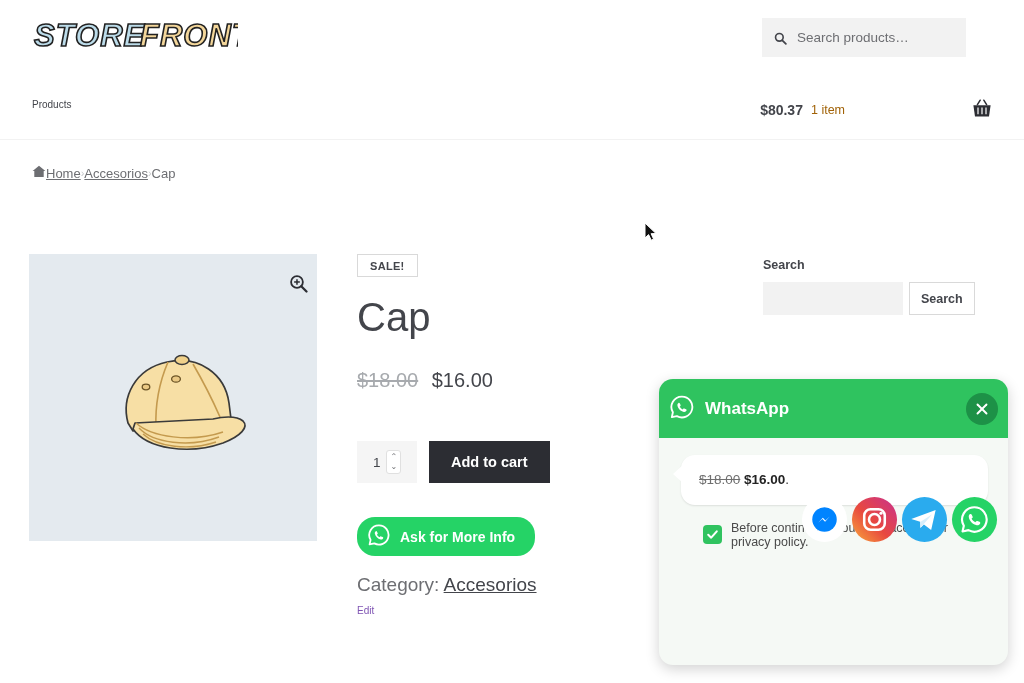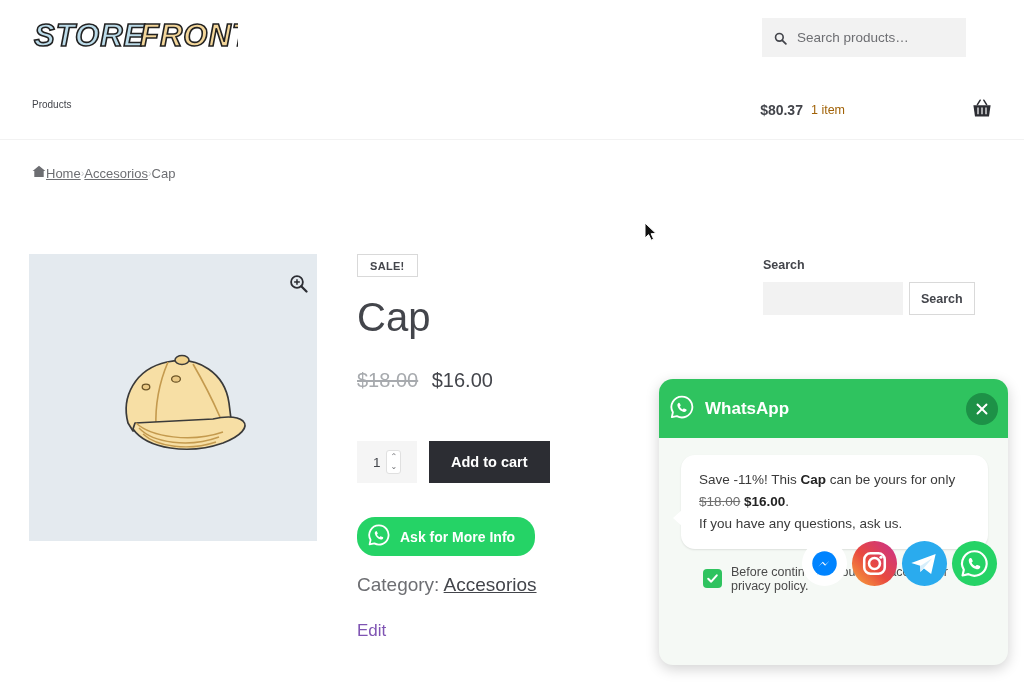--- a/index.html
+++ b/index.html
@@ -138,21 +138,21 @@
   .wa-cta {
     position: absolute; left: 0; top: 263px;
     display: inline-flex; align-items: center; gap: 9px;
     height: 39px; padding: 0 20px 0 10px;
     background: #25d366; border-radius: 18px;
     color: #fff; font-weight: bold; font-size: 14px;
     cursor: pointer;
   }
   .meta-cat { position: absolute; left: 0; top: 320px; font-size: 19px; color: #6d6e72; }
   .meta-cat a { color: #43454b; text-decoration: underline; }
-  .edit-link { position: absolute; left: 0; top: 351px; font-size: 17px; color: #7f54b3; text-decoration: none; margin-top: 16px; }
+  .edit-link { position: absolute; left: 0; top: 351px; font-size: 10px; color: #7f54b3; text-decoration: none; }
 
   
   .sidebar { position: absolute; left: 763px; top: 258px; width: 210px; }
   .sidebar-heading { font-size: 12.5px; font-weight: bold; color: #43454b; }
   .sidebar-search-row { margin-top: 10px; display: flex; gap: 6px; }
   .sidebar-search-row input {
     width: 140px; height: 33px;
     background: #f2f2f2; border: none; outline: none;
     font-family: "Liberation Sans", sans-serif; font-size: 13px;
     padding: 0 8px; color: #43454b;
@@ -374,27 +374,23 @@
           <line x1="2.5" y1="2.5" x2="11.5" y2="11.5" stroke="#fff" stroke-width="1.9" stroke-linecap="round"></line>
           <line x1="11.5" y1="2.5" x2="2.5" y2="11.5" stroke="#fff" stroke-width="1.9" stroke-linecap="round"></line>
         </svg>
       </span>
     </div>
 
     <div class="wa-body">
       <div class="wa-bubble">
         <span class="tail"></span>
         <div>
-          <span>Save -11%! This </span><b>Cap</b><span> can be yours for only</span>
-        </div>
-        <div>
           <s>$18.00</s>
           <b>$16.00</b><span>.</span>
         </div>
-        <div>If you have any questions, ask us.</div>
       </div>
 
       <div class="wa-privacy">
         <span class="wa-check">
           <svg width="13" height="13" viewBox="0 0 14 14">
             <path d="M2.4 7.3 L5.6 10.4 L11.6 3.6" fill="none" stroke="#fff" stroke-width="2.2" stroke-linecap="round" stroke-linejoin="round"></path>
           </svg>
         </span>
         <span>Before continuing, you must accept our privacy policy.</span>
       </div>

